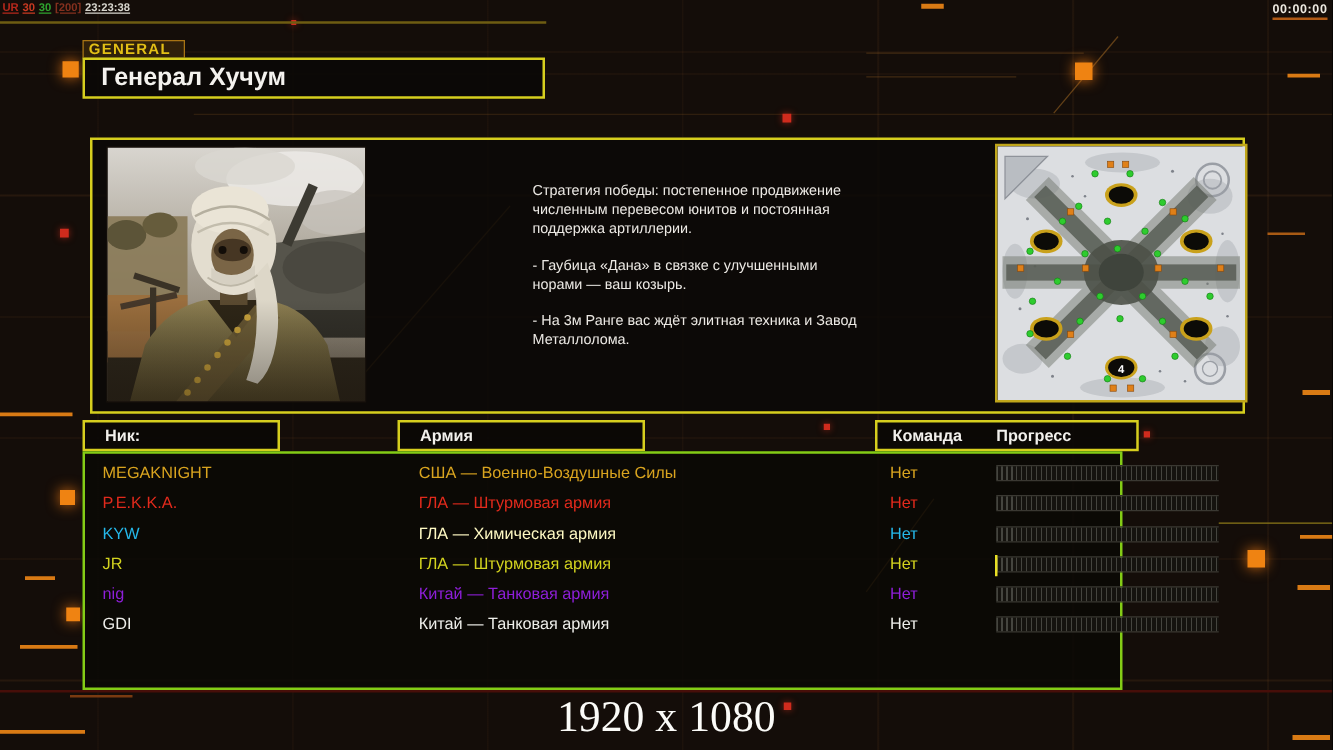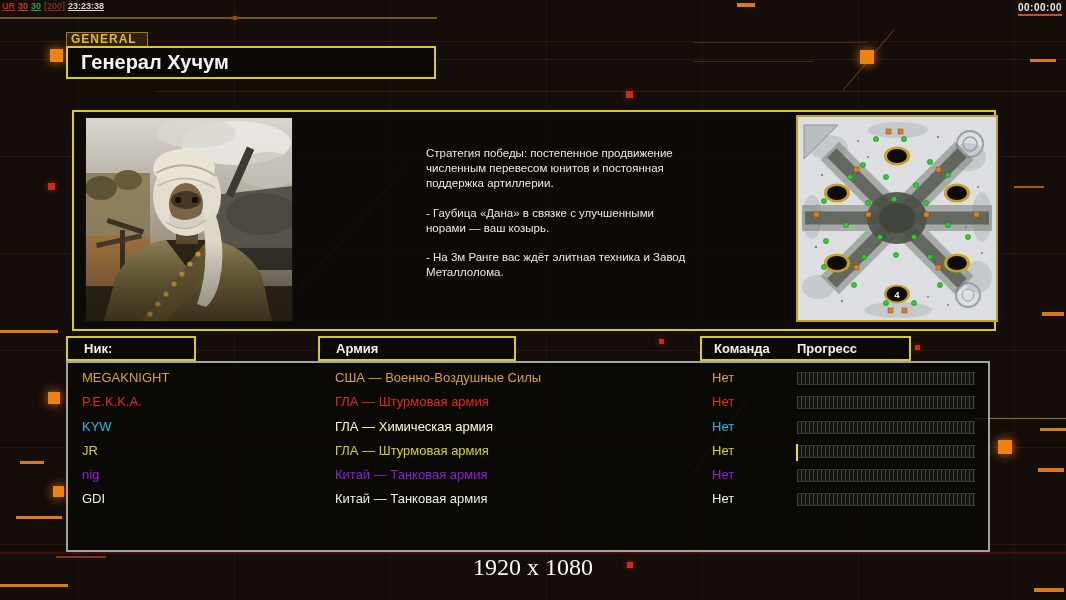--- a/index.html
+++ b/index.html
@@ -55,49 +55,49 @@
   .strategy p{margin:0 0 14px 0;}
   .map-box{position:absolute;left:724px;top:5px;width:198px;height:203px;border:2px solid #bfa51a;box-sizing:content-box;margin:-2px;}
 
   
   .hdr{
     position:absolute;top:336px;height:25px;box-sizing:border-box;
     border:2px solid #d6ce1e;background:rgba(10,8,6,.9);
     color:#f2f0ec;font-size:13px;font-weight:bold;
     display:flex;align-items:center;
   }
-  .hdr-nick{left:66px;width:130px;padding-left:16px;}
+  .hdr-nick{left:66px;width:158px;padding-left:16px;}
   .hdr-army{left:318px;width:198px;padding-left:16px;}
   .hdr-team{left:700px;width:211px;padding-left:12px;}
   .hdr-team .lbl2{position:absolute;left:95px;}
 
   
   .players-panel{
-    position:absolute;left:66px;top:361px;width:924px;height:191px;box-sizing:border-box;
-    border:2px solid #a3a3a3;background:rgba(10,8,5,.82);
+    position:absolute;left:66px;top:361px;width:832px;height:191px;box-sizing:border-box;
+    border:2px solid #84cc16;background:rgba(10,8,5,.82);
   }
   .players-list{position:absolute;left:0;top:4px;width:100%;}
   .player-row{position:relative;height:24.3px;font-size:13px;}
   .player-row span{position:absolute;top:3px;white-space:nowrap;}
   .p-name{left:14px;}
   .p-army{left:267px;}
   .p-team{left:644px;}
   .p-bar{
     position:absolute;left:729px;top:5px;width:178px;height:13px;box-sizing:border-box;
     background:repeating-linear-gradient(90deg,#45453f 0 1px,#15130f 1px 4px);
     border-top:1px solid #3a3832;border-bottom:1px solid #3a3832;
   }
   .p-fill{height:100%;background:#c8b41e;width:0;}
   .p-cursor{position:absolute;left:-1px;top:-2px;width:2px;height:17px;background:#e8df25;display:none;}
 
   
   .bottom-line{position:absolute;left:0;top:552px;width:1066px;height:2px;background:#470e09;}
   .resolution{
     position:absolute;left:0;top:554px;width:100%;text-align:center;
-    font-family:"Liberation Serif",serif;font-size:24px;color:#fbfbf8;
+    font-family:"Liberation Serif",serif;font-size:35px;color:#fbfbf8;
   }
 </style>
 </head>
 <body>
 
 <div id="screen">
   <div class="grid"></div>
 
   <div class="decor diag" style="left:290px;top:300px;width:180px;transform:rotate(-49deg);"></div>
   <div class="decor diag" style="left:693px;top:473px;width:92px;transform:rotate(-54deg);"></div>

